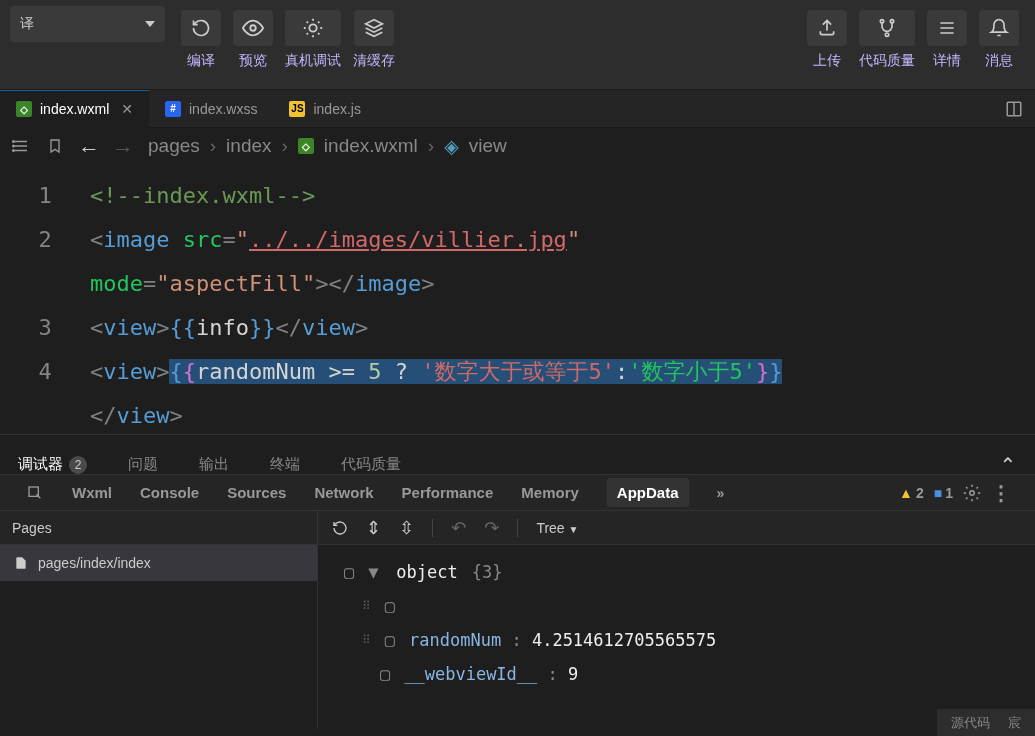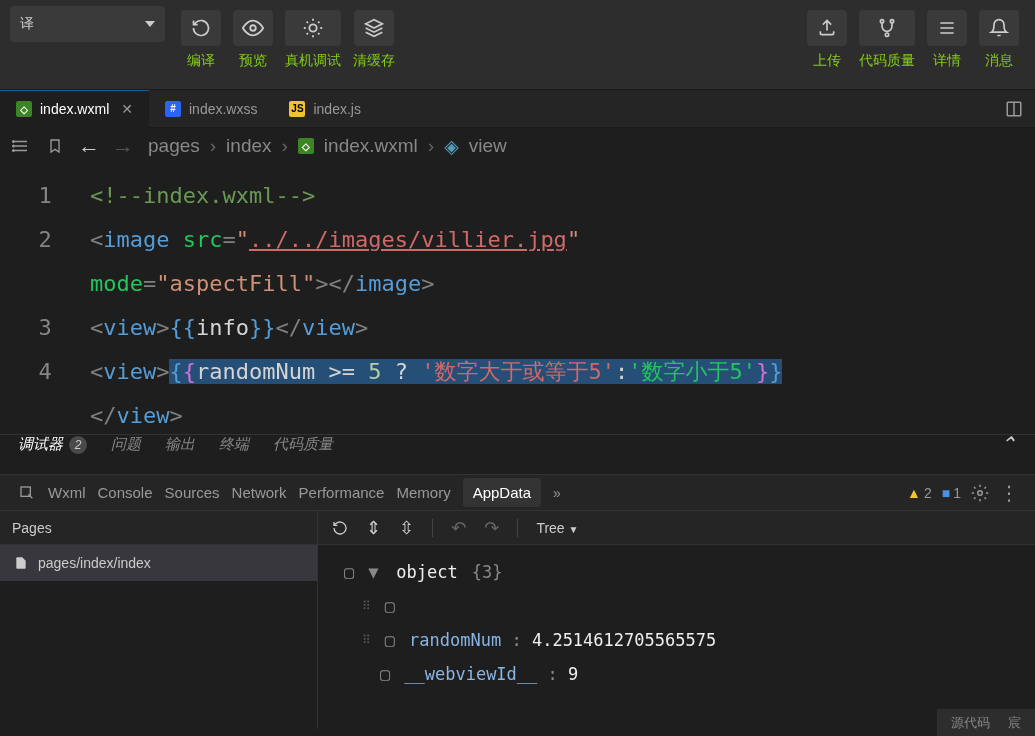--- a/index.html
+++ b/index.html
@@ -35,21 +35,21 @@
 .toolbar-btn .icon-box {
   width: 40px;
   height: 36px;
   background: #3a3a3a;
   border-radius: 4px;
   display: flex;
   align-items: center;
   justify-content: center;
   margin-bottom: 6px;
 }
-.toolbar-btn .label { font-size: 14px; color: #84cc16; }
+.toolbar-btn .label { font-size: 14px; color: #c4b5fd; }
 .toolbar-spacer { flex: 1; }
 .dropdown-box {
   width: 155px;
   height: 36px;
   background: #3a3a3a;
   border-radius: 4px;
   display: flex;
   align-items: center;
   padding: 0 10px;
   margin-right: 10px;
@@ -129,39 +129,39 @@
 .sel-bg { background: #264f78; }
 
 
 .debugger {
   border-top: 1px solid #333;
   background: #1e1e1e;
 }
 .dbg-tabs {
   height: 40px;
   display: flex;
-  align-items: flex-start;
+  align-items: flex-end;
   padding: 0 18px;
-  gap: 24px;
+  gap: 41px;
   border-bottom: 1px solid #333;
-  font-style: italic;
 }
 .dbg-tab { color: #888; cursor: pointer; font-size: 15px; display: flex; align-items: center; gap: 6px; }
 .dbg-tab.active { color: #fff; }
 .badge-circle { background: #4a4a4a; color: #ccc; border-radius: 9px; min-width: 18px; height: 18px; display: inline-flex; align-items: center; justify-content: center; font-size: 12px; padding: 0 5px; }
 .dbg-spacer { flex: 1; }
 
 .devtools-tabs {
   height: 36px;
   display: flex;
   align-items: center;
-  padding: 0 18px;
-  gap: 12px;
+  padding: 0 26px;
+  gap: 28px;
   border-bottom: 1px solid #333;
   background: #252526;
+  font-weight: bold;
 }
 .dt-tab { color: #999; cursor: pointer; font-size: 15px; }
 .dt-tab.active { color: #fff; background: #333; padding: 6px 10px; border-radius: 3px; }
 .dt-right { margin-left: auto; display: flex; align-items: center; gap: 10px; color: #999; }
 .warn-badge { display: inline-flex; align-items: center; gap: 3px; }
 
 .appdata-body { display: flex; height: 218px; }
 .pages-panel {
   width: 318px;
   background: #1e1e1e;

